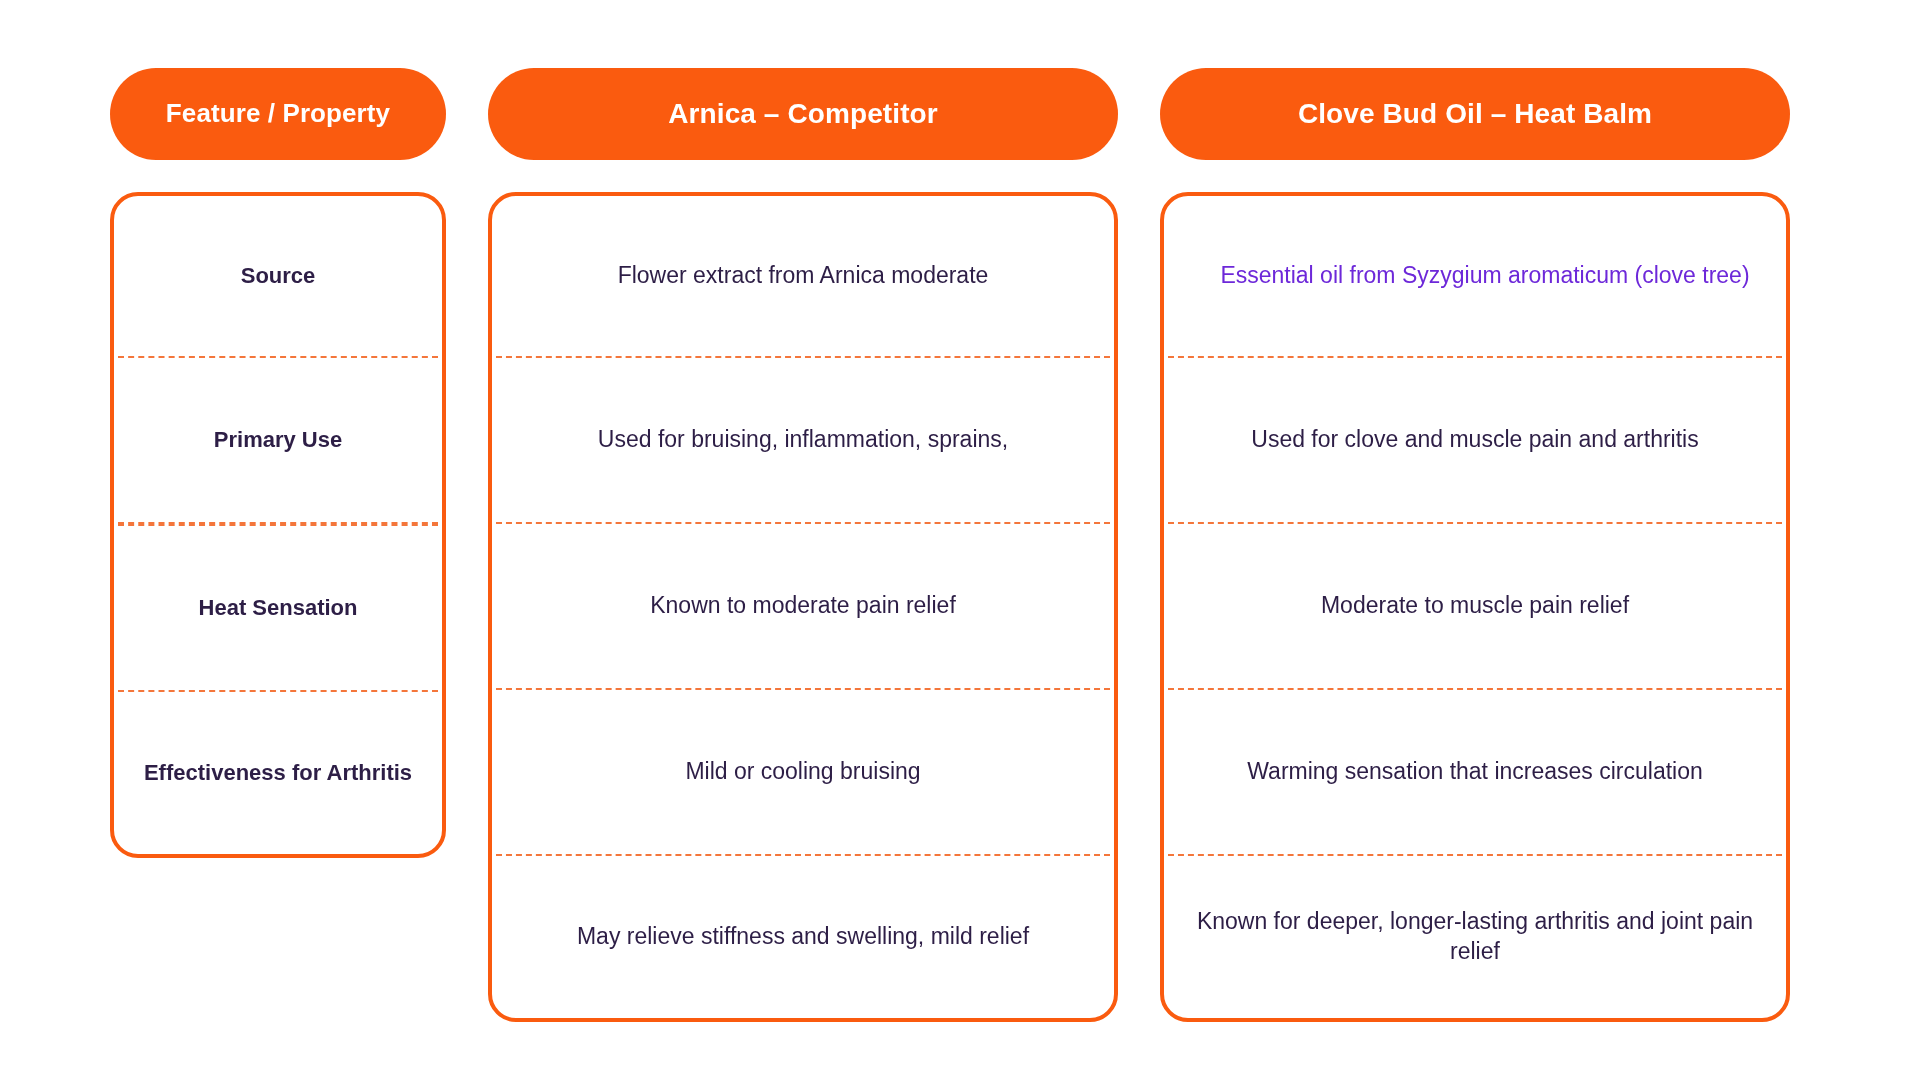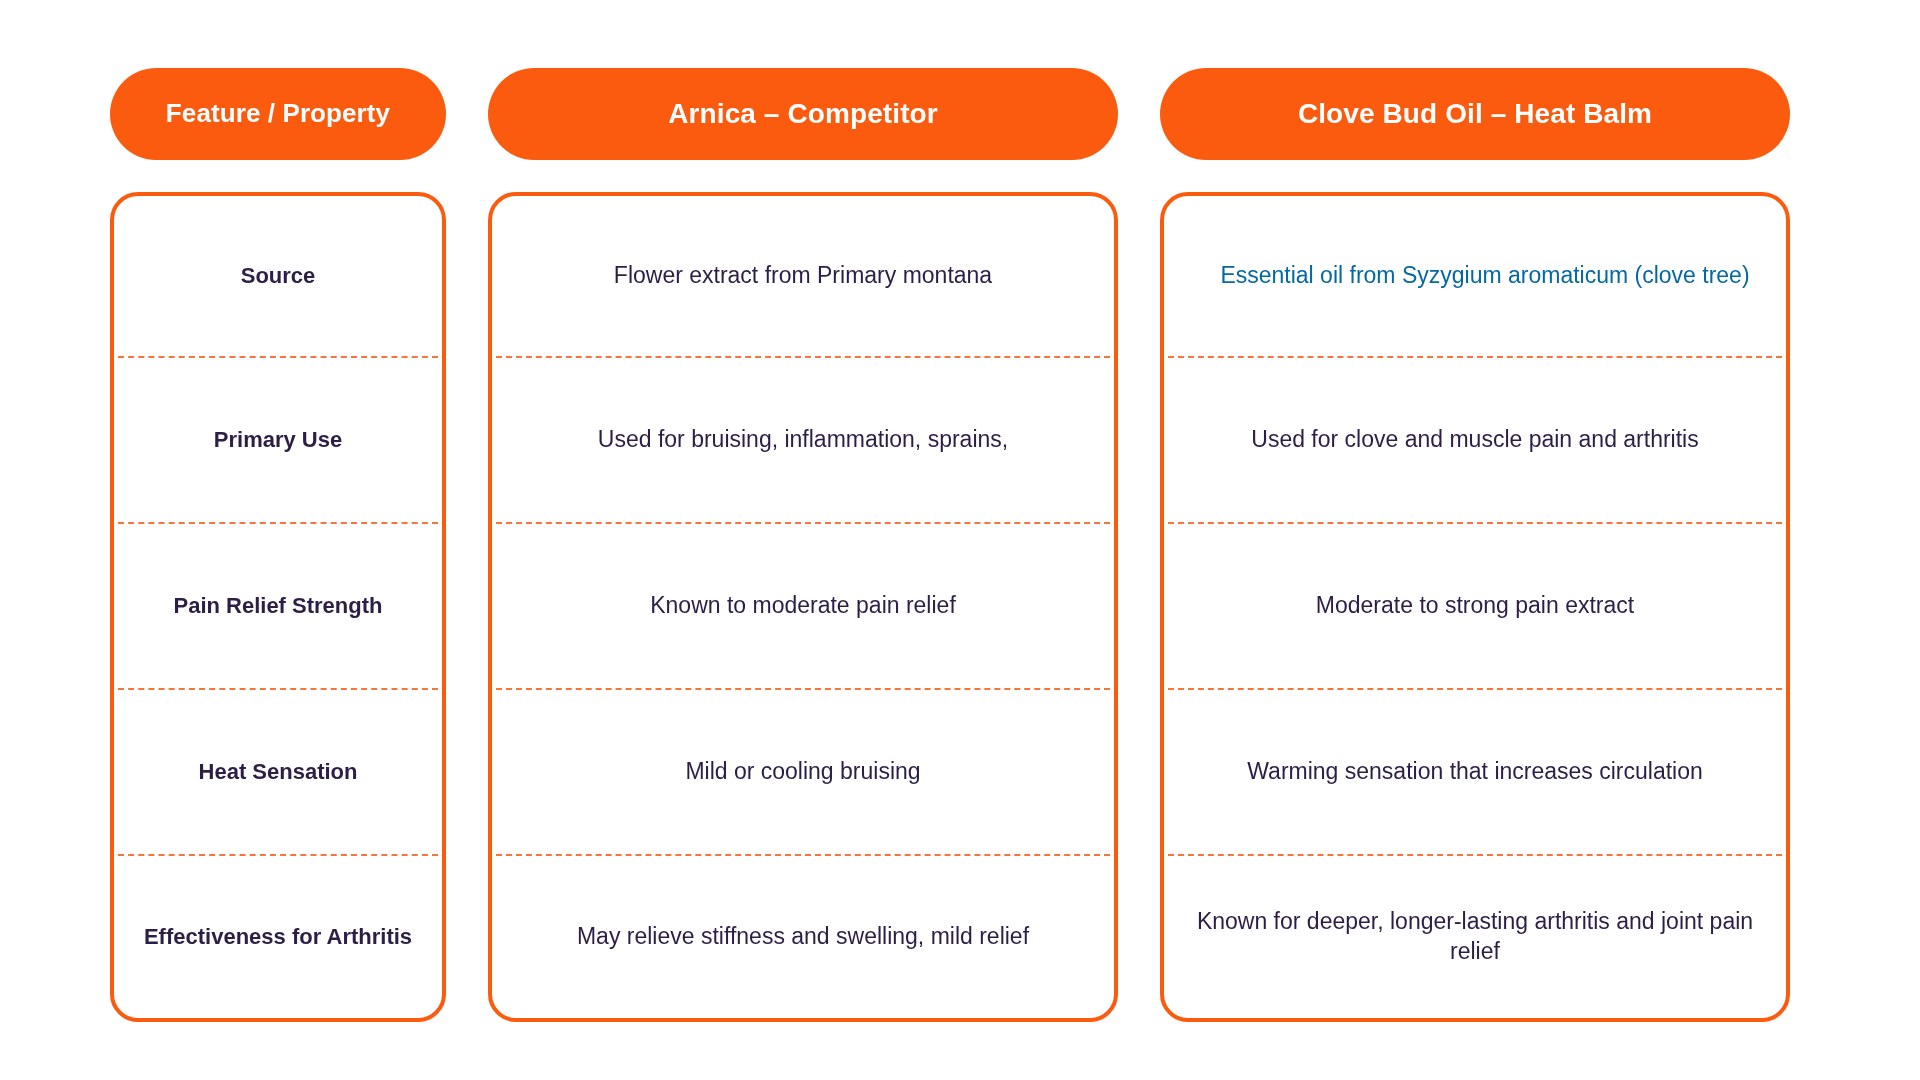--- a/index.html
+++ b/index.html
@@ -118,41 +118,38 @@
       </div>
       <div class="body-card" style="border-color: rgb(250, 91, 15);">
         <div class="cell r0">
           <div class="cell-label" style="color: rgb(45, 30, 70);">Source</div>
         </div>
         <div class="divider" style="border-top-color: rgb(244, 118, 59);"></div>
         <div class="cell r1">
           <div class="cell-label" style="color: rgb(45, 30, 70);">Primary Use</div>
         </div>
         <div class="divider" style="border-top-color: rgb(244, 118, 59);"></div>
-        <div class="cell r2">
-          <div class="cell-label" style="color: rgb(45, 30, 70);">Pain Relief Strength</div>
-        </div>
         <div class="divider" style="border-top-color: rgb(244, 118, 59);"></div>
         <div class="cell r3">
           <div class="cell-label" style="color: rgb(45, 30, 70);">Heat Sensation</div>
         </div>
         <div class="divider" style="border-top-color: rgb(244, 118, 59);"></div>
         <div class="cell r4">
           <div class="cell-label" style="color: rgb(45, 30, 70);">Effectiveness for Arthritis</div>
         </div>
       </div>
     </div>
 
     <div class="column col-data">
       <div class="head-pill" style="background: rgb(250, 91, 15);">
         <span style="color: rgb(255, 255, 255);">Arnica – Competitor</span>
       </div>
       <div class="body-card" style="border-color: rgb(250, 91, 15);">
         <div class="cell r0">
-          <div class="cell-text" style="color: rgb(45, 30, 70);">Flower extract from Primary montana</div>
+          <div class="cell-text" style="color: rgb(45, 30, 70);">Flower extract from Arnica moderate</div>
         </div>
         <div class="divider" style="border-top-color: rgb(244, 118, 59);"></div>
         <div class="cell r1">
           <div class="cell-text" style="color: rgb(45, 30, 70);">Used for bruising, inflammation, sprains,</div>
         </div>
         <div class="divider" style="border-top-color: rgb(244, 118, 59);"></div>
         <div class="cell r2">
           <div class="cell-text" style="color: rgb(45, 30, 70);">Known to moderate pain relief</div>
         </div>
         <div class="divider" style="border-top-color: rgb(244, 118, 59);"></div>
@@ -165,29 +162,29 @@
         </div>
       </div>
     </div>
 
     <div class="column col-data">
       <div class="head-pill" style="background: rgb(250, 91, 15);">
         <span style="color: rgb(255, 255, 255);">Clove Bud Oil – Heat Balm</span>
       </div>
       <div class="body-card" style="border-color: rgb(250, 91, 15);">
         <div class="cell r0">
-          <div class="cell-text" style="color: #0369a1; margin-left: 20px;">Essential oil from Syzygium aromaticum (clove tree)</div>
+          <div class="cell-text" style="color: #6d28d9; margin-left: 20px;">Essential oil from Syzygium aromaticum (clove tree)</div>
         </div>
         <div class="divider" style="border-top-color: rgb(244, 118, 59);"></div>
         <div class="cell r1">
           <div class="cell-text" style="color: rgb(45, 30, 70);">Used for clove and muscle pain and arthritis</div>
         </div>
         <div class="divider" style="border-top-color: rgb(244, 118, 59);"></div>
         <div class="cell r2">
-          <div class="cell-text" style="color: rgb(45, 30, 70);">Moderate to strong pain extract</div>
+          <div class="cell-text" style="color: rgb(45, 30, 70);">Moderate to muscle pain relief</div>
         </div>
         <div class="divider" style="border-top-color: rgb(244, 118, 59);"></div>
         <div class="cell r3">
           <div class="cell-text" style="color: rgb(45, 30, 70);">Warming sensation that increases circulation</div>
         </div>
         <div class="divider" style="border-top-color: rgb(244, 118, 59);"></div>
         <div class="cell r4">
           <div class="cell-text" style="color: rgb(45, 30, 70);">Known for deeper, longer-lasting arthritis and joint pain relief</div>
         </div>
       </div>

